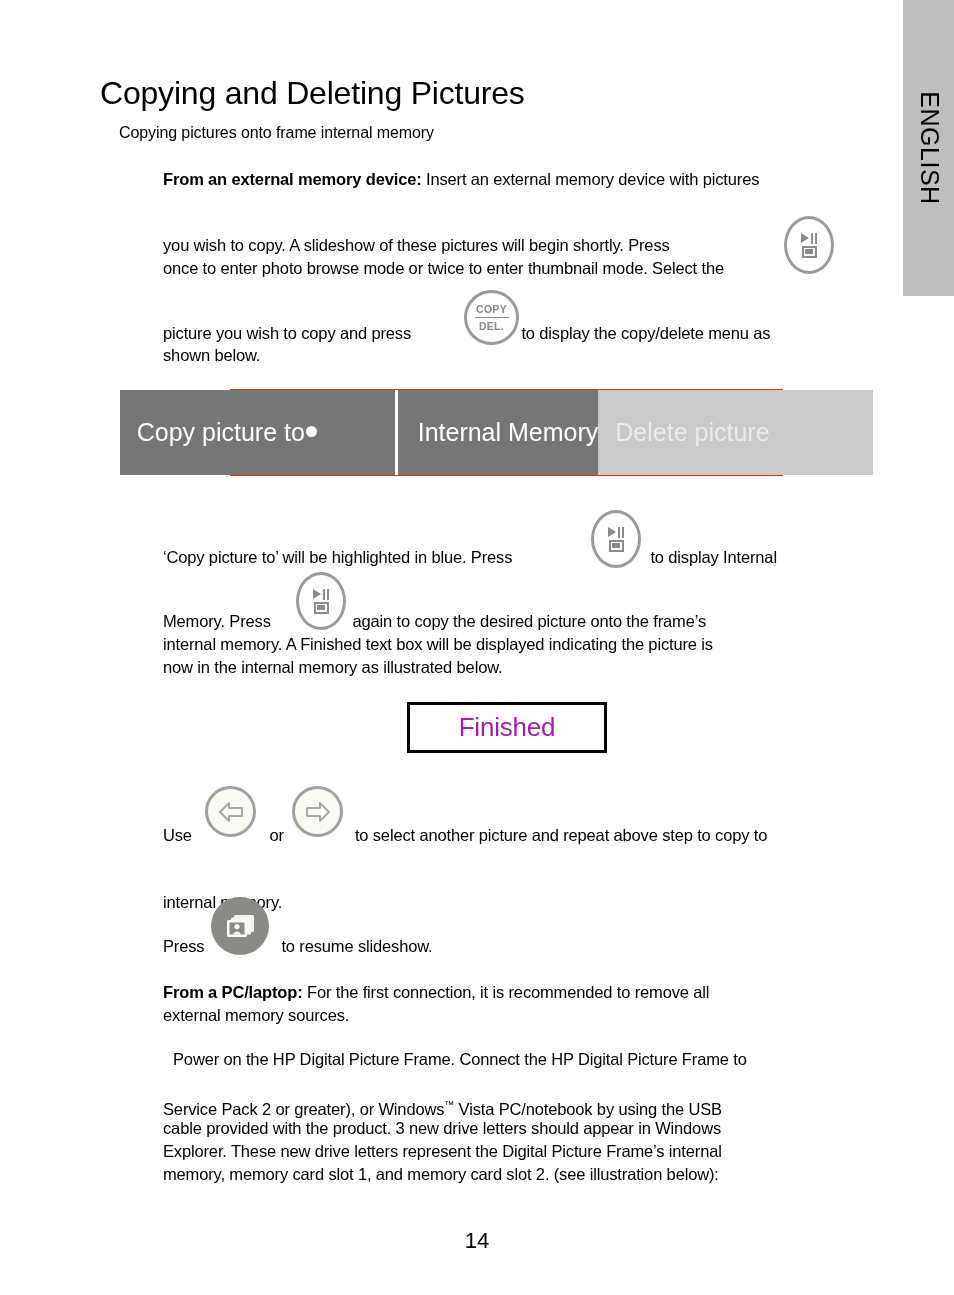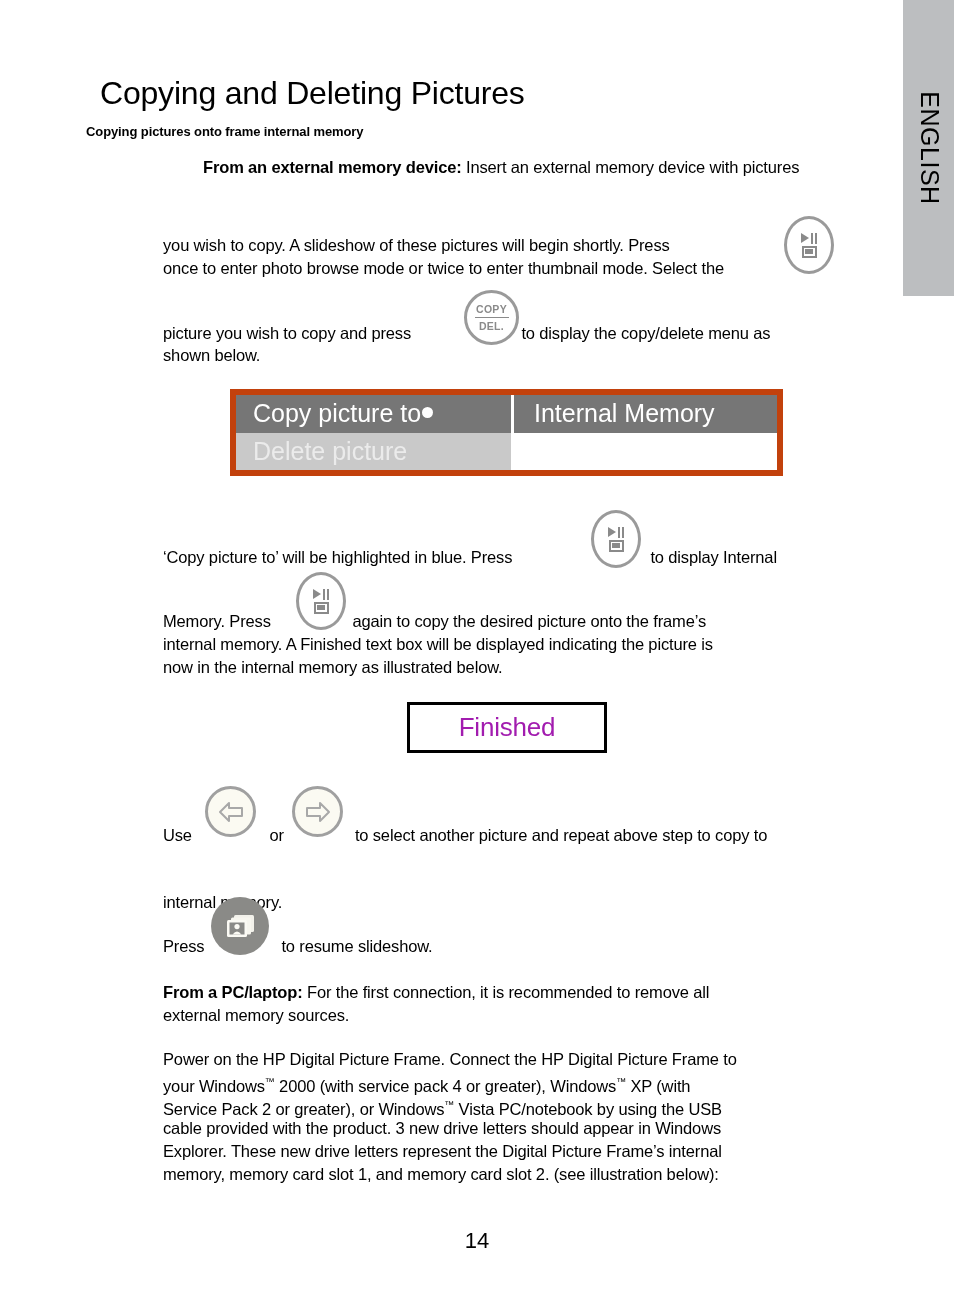--- a/index.html
+++ b/index.html
@@ -52,24 +52,24 @@
     left: 100px;
     top: 54px;
     font-size: 32px;
     font-weight: 400;
     letter-spacing: -0.2px;
     color: #000;
   }
 
   #section-heading {
     position: absolute;
-    left: 86px;
+    left: 119px;
     top: 124px;
-    font-size: 13px;
-    font-weight: bold;
+    font-size: 16px;
+    font-weight: normal;
     letter-spacing: -0.1px;
   }
 
   .para {
     position: absolute;
     font-size: 16.5px;
     line-height: 22.5px;
     color: #000;
     letter-spacing: -0.15px;
   }
@@ -170,25 +170,25 @@
   }
   .btn-solid svg { position: absolute; left: 50%; top: 50%; transform: translate(-50%,-50%); }
 
   
   #menu-graphic {
     position: absolute;
     left: 230px;
     top: 389px;
     width: 553px;
     height: 87px;
-    border: 6px solid #c2410c;
+    border: 1px solid #c2410c;
     background: #ffffff;
     box-sizing: border-box;
     display: flex;
-    flex-direction: column;
+    flex-direction: row;
     justify-content: center;
   }
   #menu-graphic .mrow {
     display: flex;
     flex: 1 1 0;
     min-height: 0;
   }
   #menu-graphic .mcell-left {
     width: 275px;
     display: flex;
@@ -264,21 +264,21 @@
 <div id="lang-tab">
   <span class="lang-text">ENGLISH</span>
 </div>
 
 <div id="page">
 
   <h1 id="page-title">Copying and Deleting Pictures</h1>
 
   <div id="section-heading">Copying pictures onto frame internal memory</div>
 
-  <div class="para" style="left:163px; top:156px; width:700px;margin-left:40px;">
+  <div class="para" style="left:163px; top:168px; width:700px;">
     <b>From an external memory device:</b><span> Insert an external memory device with pictures</span>
   </div>
 
   <span class="btn-ring" style="position:absolute; left:784px; top:216px; width:50px; height:58px;">
     <span class="icon-slide">
       <span class="pp">
           <span class="tri"></span>
           <span class="bar"></span>
           <span class="bar"></span>
         </span>
@@ -399,24 +399,21 @@
   <div class="para" style="left:163px; top:935px; width:720px;">
     <span style="display:inline-block; width:54px;">Press</span>
     <span style="margin-left:60px;">to resume slideshow.</span>
   </div>
 
   <div class="para" style="left:163px; top:981px; width:700px;">
     <b>From a PC/laptop:</b><span> For the first connection, it is recommended to remove all</span>
   </div>
   <div class="para" style="left:163px; top:1004px;">external memory sources.</div>
 
-  <div class="para" style="left:163px; top:1048px; width:720px;">Power on the HP Digital Picture Frame.  Connect the HP Digital Picture Frame to</div>
-  <div class="para" style="left:163px; top:1071px; width:720px;">
-    <span>your Windows</span><span class="sup">™</span><span> 2000 (with service pack 4 or greater), Windows</span><span class="sup">™</span><span> XP (with</span>
-  </div>
+  <div class="para" style="left:173px; top:1048px; width:720px;">Power on the HP Digital Picture Frame.  Connect the HP Digital Picture Frame to</div>
   <div class="para" style="left:163px; top:1094px; width:720px;">
     <span>Service Pack 2 or greater), or Windows</span><span class="sup">™</span><span> Vista PC/notebook by using the USB</span>
   </div>
   <div class="para" style="left:163px; top:1117px; width:720px;">cable provided with the product.  3 new drive letters should appear in Windows</div>
   <div class="para" style="left:163px; top:1140px; width:720px;">Explorer. These new drive letters represent the Digital Picture Frame’s internal</div>
   <div class="para" style="left:163px; top:1163px; width:720px;">memory, memory card slot 1, and memory card slot 2. (see illustration below):</div>
 
   <div id="page-number">14</div>
 
 </div>

